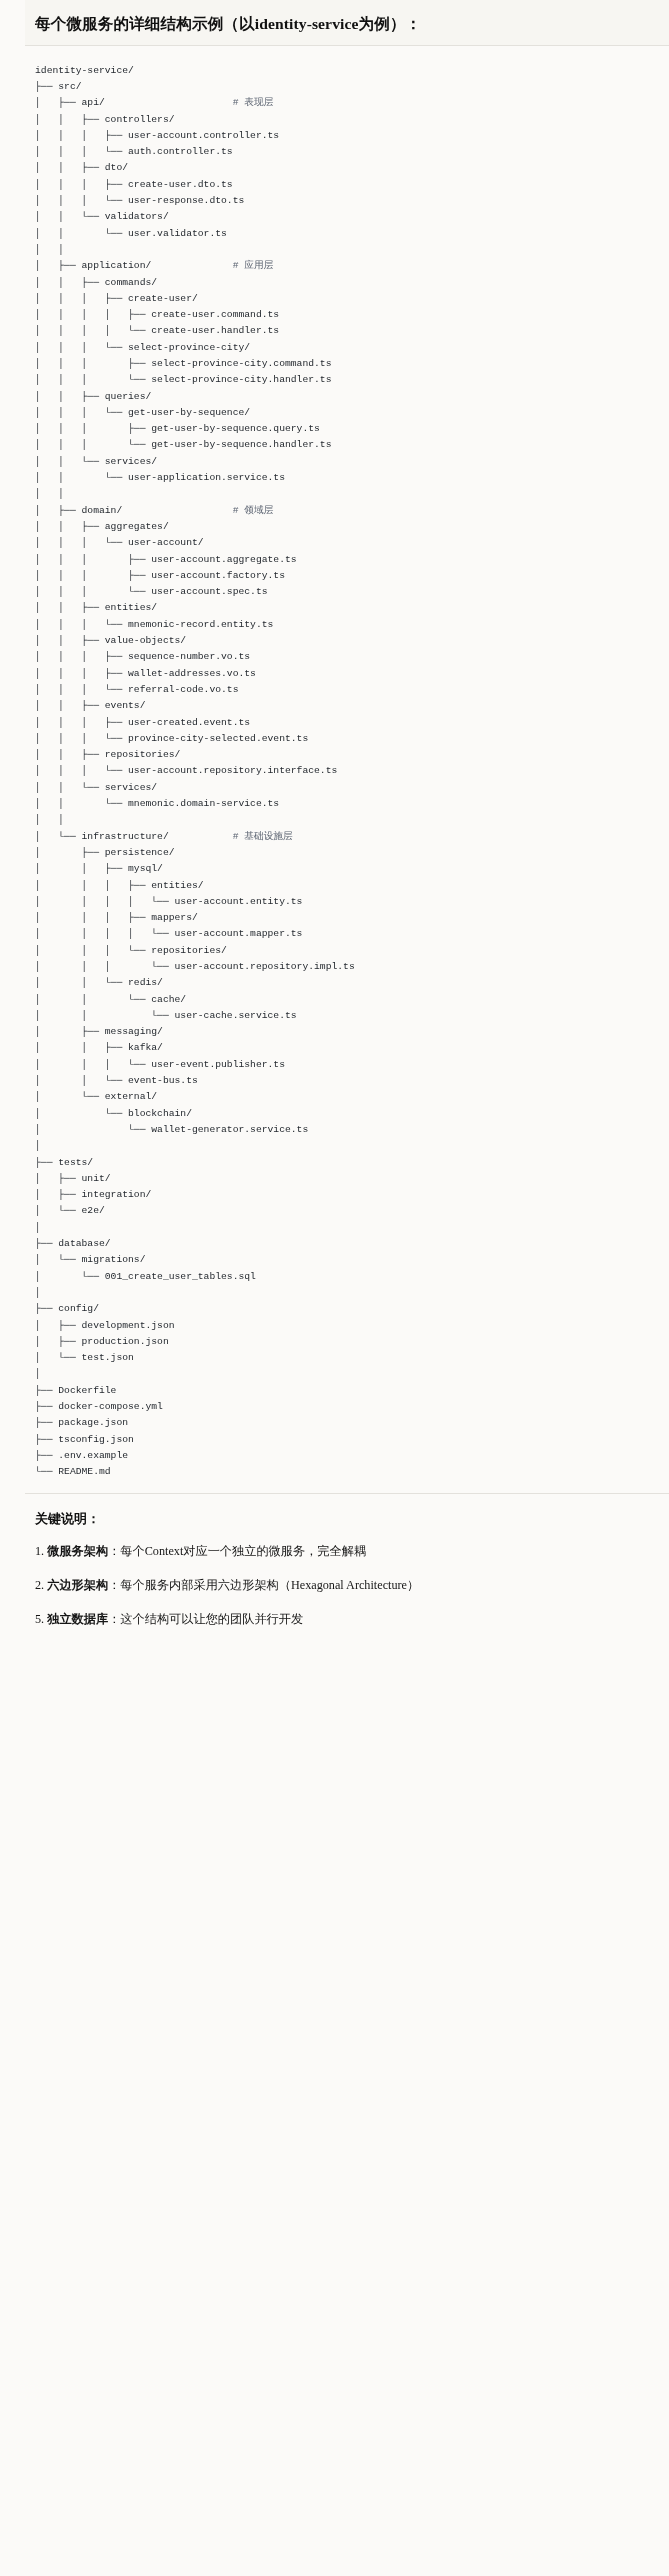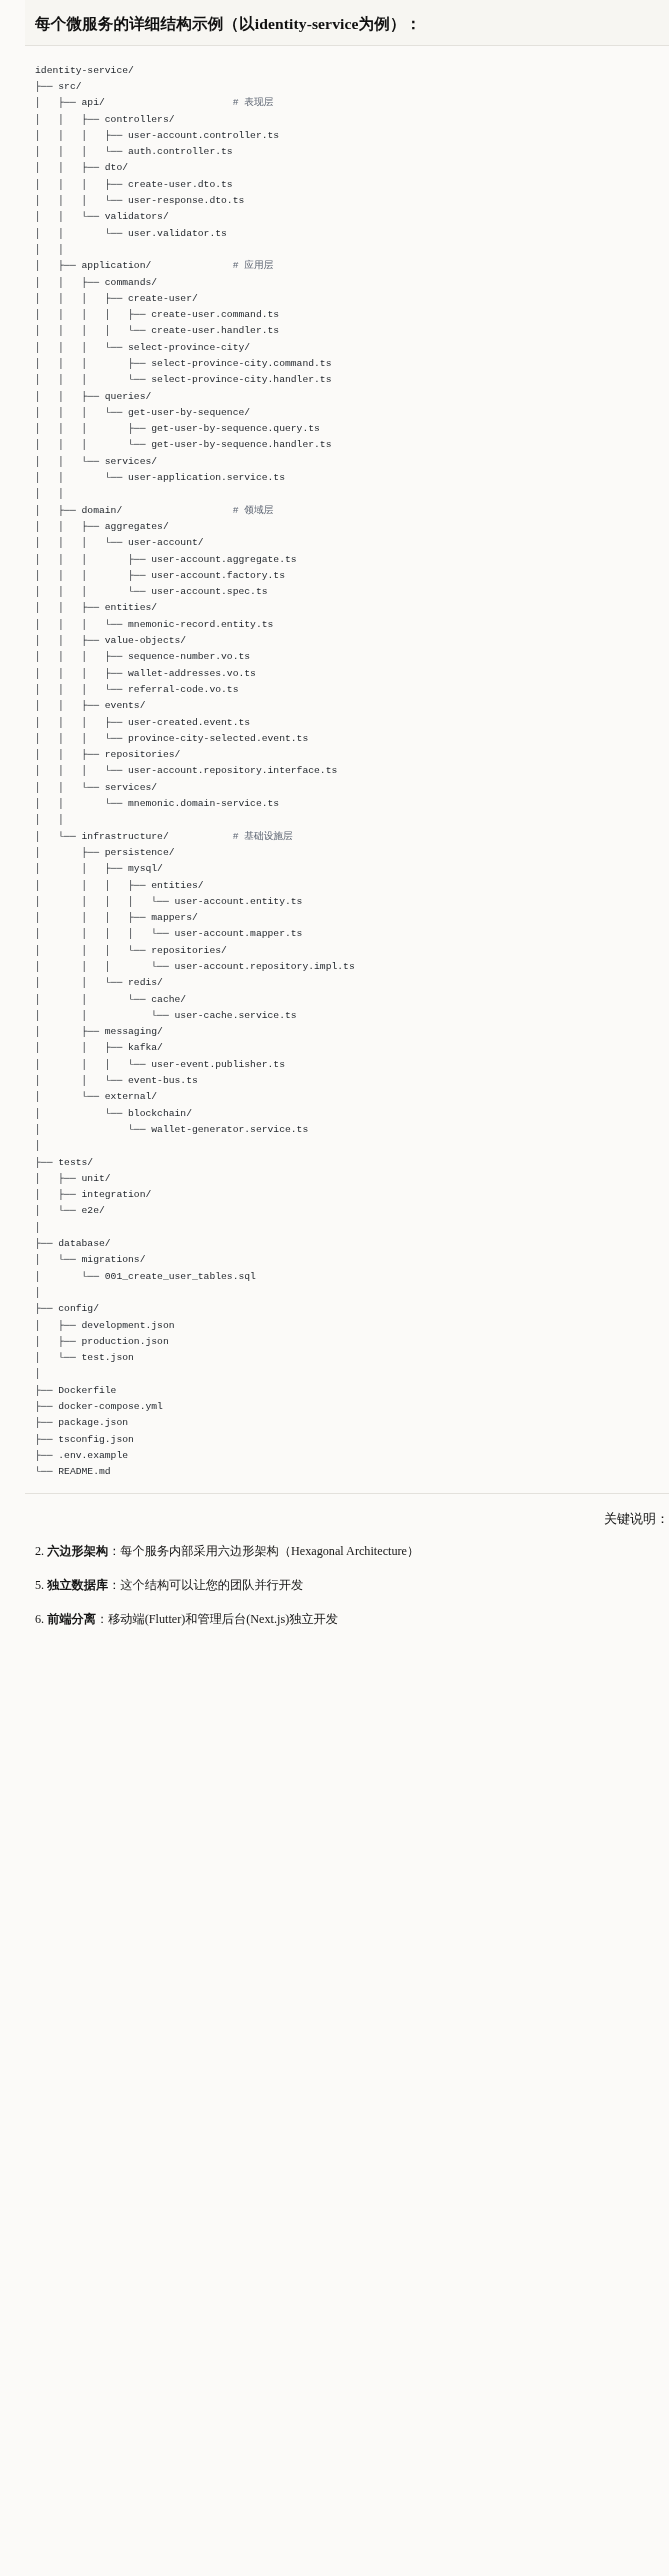--- a/index.html
+++ b/index.html
@@ -61,25 +61,24 @@
   }
 
   
   .notes-block {
     padding: 16.3px 10px 17.5px 10px;
     background: #fbfaf8;
     border-top: 0.6px solid #e3e1dc;
   }
   .notes-heading {
     font-family: "Liberation Serif", serif;
-    font-weight: normal;
+    font-weight: bold;
     font-size: 13px;
     color: #111111;
     margin: 0 0 13.8px 0;
-    text-align: right;
   }
   .notes-list {
     list-style: none;
     margin: 0;
     padding: 0;
   }
   .note-item {
     font-family: "Liberation Serif", serif;
     font-size: 12.2px;
     line-height: 1.5;
@@ -115,20 +114,20 @@
     <h1 class="doc-title">每个微服务的详细结构示例（以identity-service为例）：</h1>
   </div>
 
   <div class="tree-block">
     <pre class="tree" id="tree-root"><span class="tree-line"><span>identity-service/</span></span><span class="tree-line"><span>├── src/</span></span><span class="tree-line"><span>│   ├── api/</span><span>                      </span><span class="cmt"># 表现层</span></span><span class="tree-line"><span>│   │   ├── controllers/</span></span><span class="tree-line"><span>│   │   │   ├── user-account.controller.ts</span></span><span class="tree-line"><span>│   │   │   └── auth.controller.ts</span></span><span class="tree-line"><span>│   │   ├── dto/</span></span><span class="tree-line"><span>│   │   │   ├── create-user.dto.ts</span></span><span class="tree-line"><span>│   │   │   └── user-response.dto.ts</span></span><span class="tree-line"><span>│   │   └── validators/</span></span><span class="tree-line"><span>│   │       └── user.validator.ts</span></span><span class="tree-line"><span>│   │</span></span><span class="tree-line"><span>│   ├── application/</span><span>              </span><span class="cmt"># 应用层</span></span><span class="tree-line"><span>│   │   ├── commands/</span></span><span class="tree-line"><span>│   │   │   ├── create-user/</span></span><span class="tree-line"><span>│   │   │   │   ├── create-user.command.ts</span></span><span class="tree-line"><span>│   │   │   │   └── create-user.handler.ts</span></span><span class="tree-line"><span>│   │   │   └── select-province-city/</span></span><span class="tree-line"><span>│   │   │       ├── select-province-city.command.ts</span></span><span class="tree-line"><span>│   │   │       └── select-province-city.handler.ts</span></span><span class="tree-line"><span>│   │   ├── queries/</span></span><span class="tree-line"><span>│   │   │   └── get-user-by-sequence/</span></span><span class="tree-line"><span>│   │   │       ├── get-user-by-sequence.query.ts</span></span><span class="tree-line"><span>│   │   │       └── get-user-by-sequence.handler.ts</span></span><span class="tree-line"><span>│   │   └── services/</span></span><span class="tree-line"><span>│   │       └── user-application.service.ts</span></span><span class="tree-line"><span>│   │</span></span><span class="tree-line"><span>│   ├── domain/</span><span>                   </span><span class="cmt"># 领域层</span></span><span class="tree-line"><span>│   │   ├── aggregates/</span></span><span class="tree-line"><span>│   │   │   └── user-account/</span></span><span class="tree-line"><span>│   │   │       ├── user-account.aggregate.ts</span></span><span class="tree-line"><span>│   │   │       ├── user-account.factory.ts</span></span><span class="tree-line"><span>│   │   │       └── user-account.spec.ts</span></span><span class="tree-line"><span>│   │   ├── entities/</span></span><span class="tree-line"><span>│   │   │   └── mnemonic-record.entity.ts</span></span><span class="tree-line"><span>│   │   ├── value-objects/</span></span><span class="tree-line"><span>│   │   │   ├── sequence-number.vo.ts</span></span><span class="tree-line"><span>│   │   │   ├── wallet-addresses.vo.ts</span></span><span class="tree-line"><span>│   │   │   └── referral-code.vo.ts</span></span><span class="tree-line"><span>│   │   ├── events/</span></span><span class="tree-line"><span>│   │   │   ├── user-created.event.ts</span></span><span class="tree-line"><span>│   │   │   └── province-city-selected.event.ts</span></span><span class="tree-line"><span>│   │   ├── repositories/</span></span><span class="tree-line"><span>│   │   │   └── user-account.repository.interface.ts</span></span><span class="tree-line"><span>│   │   └── services/</span></span><span class="tree-line"><span>│   │       └── mnemonic.domain-service.ts</span></span><span class="tree-line"><span>│   │</span></span><span class="tree-line"><span>│   └── infrastructure/</span><span>           </span><span class="cmt"># 基础设施层</span></span><span class="tree-line"><span>│       ├── persistence/</span></span><span class="tree-line"><span>│       │   ├── mysql/</span></span><span class="tree-line"><span>│       │   │   ├── entities/</span></span><span class="tree-line"><span>│       │   │   │   └── user-account.entity.ts</span></span><span class="tree-line"><span>│       │   │   ├── mappers/</span></span><span class="tree-line"><span>│       │   │   │   └── user-account.mapper.ts</span></span><span class="tree-line"><span>│       │   │   └── repositories/</span></span><span class="tree-line"><span>│       │   │       └── user-account.repository.impl.ts</span></span><span class="tree-line"><span>│       │   └── redis/</span></span><span class="tree-line"><span>│       │       └── cache/</span></span><span class="tree-line"><span>│       │           └── user-cache.service.ts</span></span><span class="tree-line"><span>│       ├── messaging/</span></span><span class="tree-line"><span>│       │   ├── kafka/</span></span><span class="tree-line"><span>│       │   │   └── user-event.publisher.ts</span></span><span class="tree-line"><span>│       │   └── event-bus.ts</span></span><span class="tree-line"><span>│       └── external/</span></span><span class="tree-line"><span>│           └── blockchain/</span></span><span class="tree-line"><span>│               └── wallet-generator.service.ts</span></span><span class="tree-line"><span>│</span></span><span class="tree-line"><span>├── tests/</span></span><span class="tree-line"><span>│   ├── unit/</span></span><span class="tree-line"><span>│   ├── integration/</span></span><span class="tree-line"><span>│   └── e2e/</span></span><span class="tree-line"><span>│</span></span><span class="tree-line"><span>├── database/</span></span><span class="tree-line"><span>│   └── migrations/</span></span><span class="tree-line"><span>│       └── 001_create_user_tables.sql</span></span><span class="tree-line"><span>│</span></span><span class="tree-line"><span>├── config/</span></span><span class="tree-line"><span>│   ├── development.json</span></span><span class="tree-line"><span>│   ├── production.json</span></span><span class="tree-line"><span>│   └── test.json</span></span><span class="tree-line"><span>│</span></span><span class="tree-line"><span>├── Dockerfile</span></span><span class="tree-line"><span>├── docker-compose.yml</span></span><span class="tree-line"><span>├── package.json</span></span><span class="tree-line"><span>├── tsconfig.json</span></span><span class="tree-line"><span>├── .env.example</span></span><span class="tree-line"><span>└── README.md</span></span></pre>
   </div>
 
   <div class="notes-block">
     <div class="notes-heading">关键说明：</div>
     <ol class="notes-list" id="notes-list">
+        <li class="note-item"><span class="note-num">1. </span><span class="note-term">微服务架构</span><span class="note-sep">：</span><span class="note-desc">每个Context对应一个独立的微服务，完全解耦</span></li>
         <li class="note-item"><span class="note-num">2. </span><span class="note-term">六边形架构</span><span class="note-sep">：</span><span class="note-desc">每个服务内部采用六边形架构（Hexagonal Architecture）</span></li>
         <li class="note-item"><span class="note-num">5. </span><span class="note-term">独立数据库</span><span class="note-sep">：</span><span class="note-desc">这个结构可以让您的团队并行开发</span></li>
-        <li class="note-item"><span class="note-num">6. </span><span class="note-term">前端分离</span><span class="note-sep">：</span><span class="note-desc">移动端(Flutter)和管理后台(Next.js)独立开发</span></li>
       </ol>
   </div>
 
 </div>
 
 
 </body></html>

